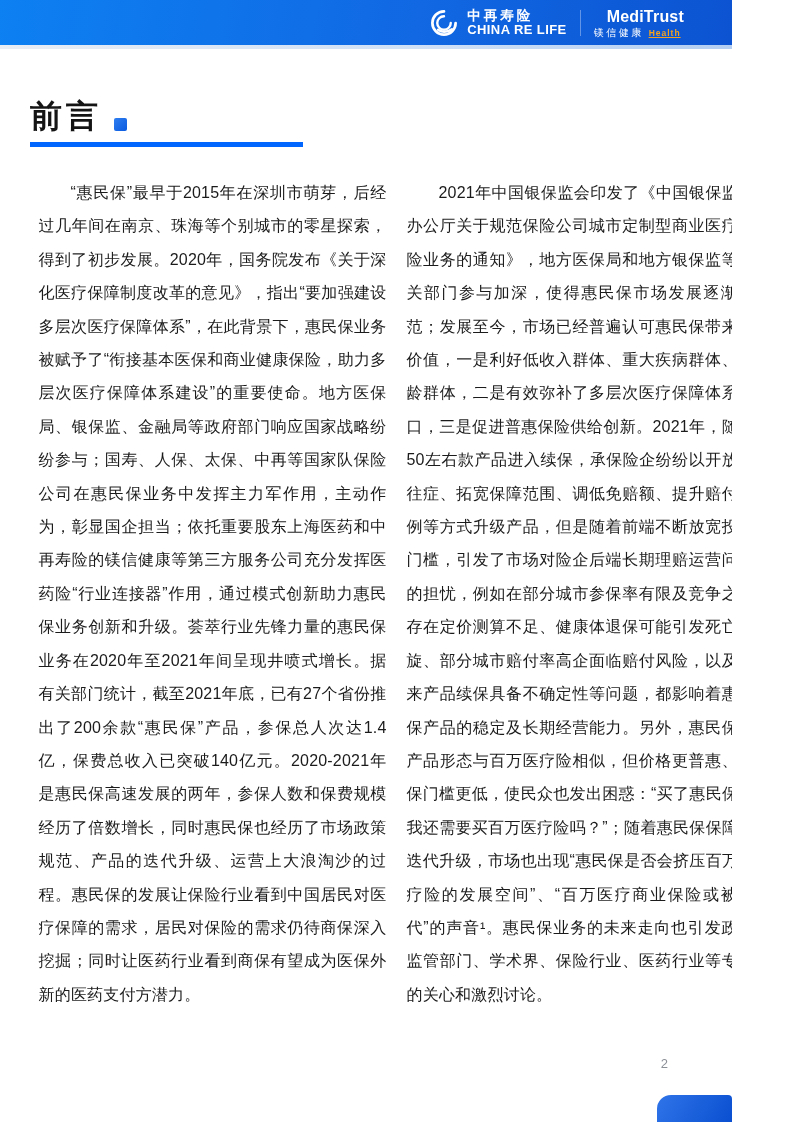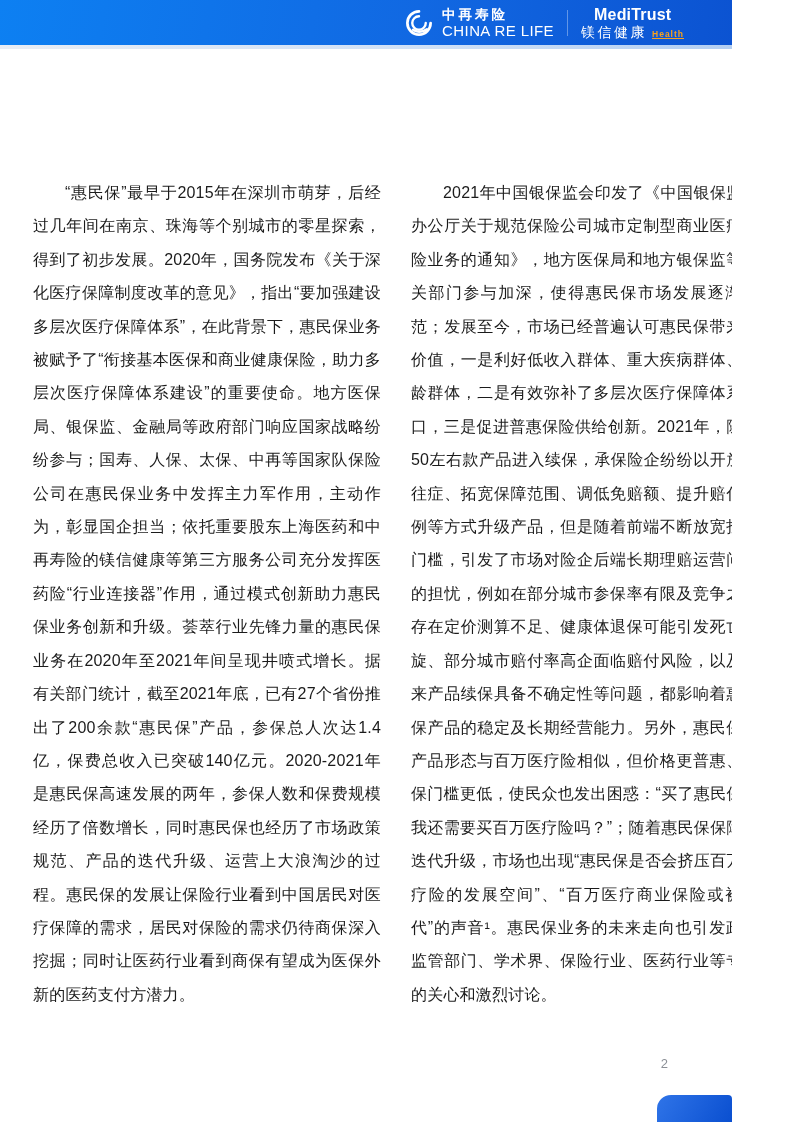--- a/index.html
+++ b/index.html
@@ -20,43 +20,43 @@
     border-bottom-right-radius:16px;
   }
   .header-logos{
     position:absolute;top:7px;right:48px;height:32px;
     display:flex;align-items:center;gap:13px;color:#ffffff;
   }
   .brand-chinare{display:flex;align-items:center;gap:8px;}
   .swirl-wrap{width:30px;height:30px;display:block;}
   .brand-text{display:flex;flex-direction:column;line-height:1.15;}
   .cn-name{font-size:13.5px;font-weight:700;letter-spacing:3px;}
-  .en-name{font-size:15px;font-weight:400;letter-spacing:0.4px;}
+  .en-name{font-size:13px;font-weight:700;letter-spacing:0.4px;}
   .logo-divider{width:1px;height:26px;background:rgba(255,255,255,0.35);}
   .brand-meditrust{display:flex;flex-direction:column;line-height:1.1;}
   .mt-name{font-size:16px;font-weight:700;letter-spacing:0.2px;padding-left:13px;}
   .mt-sub{display:flex;gap:5px;align-items:baseline;margin-top:1px;}
-  .mt-sub-cn{font-size:14px;letter-spacing:2.5px;}
+  .mt-sub-cn{font-size:10px;letter-spacing:2.5px;}
   .mt-sub-en{font-size:8.5px;font-weight:700;color:#f7a21c;letter-spacing:1px;text-decoration:underline;}
 
   
   .title-block{position:absolute;top:98px;left:30px;}
   .title-row{display:flex;align-items:flex-end;}
   .page-title{
     margin:0;font-size:32px;font-weight:700;color:#141414;
     letter-spacing:4px;line-height:1.15;
   }
   .title-square{
     display:inline-block;width:13px;height:13px;margin-left:12px;margin-bottom:4px;
     background:linear-gradient(135deg,#2f7ef0,#0a5ae0);border-radius:2px;
   }
   .title-underline{margin-top:7px;width:273px;height:5px;background:#0166fe;}
 
   
-  .columns{position:absolute;top:176px;left:33px;width:727px;display:flex;gap:30px;}
+  .columns{position:absolute;top:176px;left:33px;width:727px;display:flex;gap:20px;justify-content:center;}
   .col{
     width:348px;margin:0;font-size:16px;line-height:33.4px;
     text-align:justify;text-indent:2em;color:#1b1b1b;letter-spacing:0.2px;
   }
 
   
   .footnote{
     position:absolute;top:1076px;left:33px;width:710px;
     font-size:11.5px;color:#2b2b2b;letter-spacing:0.1px;
   }
@@ -98,20 +98,27 @@
     <div class="logo-divider"></div>
     <div class="brand-meditrust">
       <span class="mt-name">MediTrust</span>
       <span class="mt-sub">
         <span class="mt-sub-cn">镁信健康</span>
         <span class="mt-sub-en">Health</span>
       </span>
     </div>
   </div>
 
+  <section class="title-block">
+    <div class="title-row">
+      <h1 class="page-title">前言</h1>
+      <span class="title-square"></span>
+    </div>
+    <div class="title-underline"></div>
+  </section>
 
   <main class="columns">
     <p class="col">“惠民保”最早于2015年在深圳市萌芽，后经过几年间在南京、珠海等个别城市的零星探索，得到了初步发展。2020年，国务院发布《关于深化医疗保障制度改革的意见》，指出“要加强建设多层次医疗保障体系”，在此背景下，惠民保业务被赋予了“衔接基本医保和商业健康保险，助力多层次医疗保障体系建设”的重要使命。地方医保局、银保监、金融局等政府部门响应国家战略纷纷参与；国寿、人保、太保、中再等国家队保险公司在惠民保业务中发挥主力军作用，主动作为，彰显国企担当；依托重要股东上海医药和中再寿险的镁信健康等第三方服务公司充分发挥医药险“行业连接器”作用，通过模式创新助力惠民保业务创新和升级。荟萃行业先锋力量的惠民保业务在2020年至2021年间呈现井喷式增长。据有关部门统计，截至2021年底，已有27个省份推出了200余款“惠民保”产品，参保总人次达1.4亿，保费总收入已突破140亿元。2020-2021年是惠民保高速发展的两年，参保人数和保费规模经历了倍数增长，同时惠民保也经历了市场政策规范、产品的迭代升级、运营上大浪淘沙的过程。惠民保的发展让保险行业看到中国居民对医疗保障的需求，居民对保险的需求仍待商保深入挖掘；同时让医药行业看到商保有望成为医保外新的医药支付方潜力。</p>
     <p class="col">2021年中国银保监会印发了《中国银保监会办公厅关于规范保险公司城市定制型商业医疗保险业务的通知》，地方医保局和地方银保监等相关部门参与加深，使得惠民保市场发展逐渐规范；发展至今，市场已经普遍认可惠民保带来的价值，一是利好低收入群体、重大疾病群体、老龄群体，二是有效弥补了多层次医疗保障体系缺口，三是促进普惠保险供给创新。2021年，随着50左右款产品进入续保，承保险企纷纷以开放既往症、拓宽保障范围、调低免赔额、提升赔付比例等方式升级产品，但是随着前端不断放宽投保门槛，引发了市场对险企后端长期理赔运营问题的担忧，例如在部分城市参保率有限及竞争之下存在定价测算不足、健康体退保可能引发死亡螺旋、部分城市赔付率高企面临赔付风险，以及未来产品续保具备不确定性等问题，都影响着惠民保产品的稳定及长期经营能力。另外，惠民保的产品形态与百万医疗险相似，但价格更普惠、投保门槛更低，使民众也发出困惑：“买了惠民保，我还需要买百万医疗险吗？”；随着惠民保保障的迭代升级，市场也出现“惠民保是否会挤压百万医疗险的发展空间”、“百万医疗商业保险或被取代”的声音¹。惠民保业务的未来走向也引发政府监管部门、学术界、保险行业、医药行业等专家的关心和激烈讨论。</p>
   </main>
 
   <div class="page-number">2</div>
 
 
   <div class="corner-block"></div>

